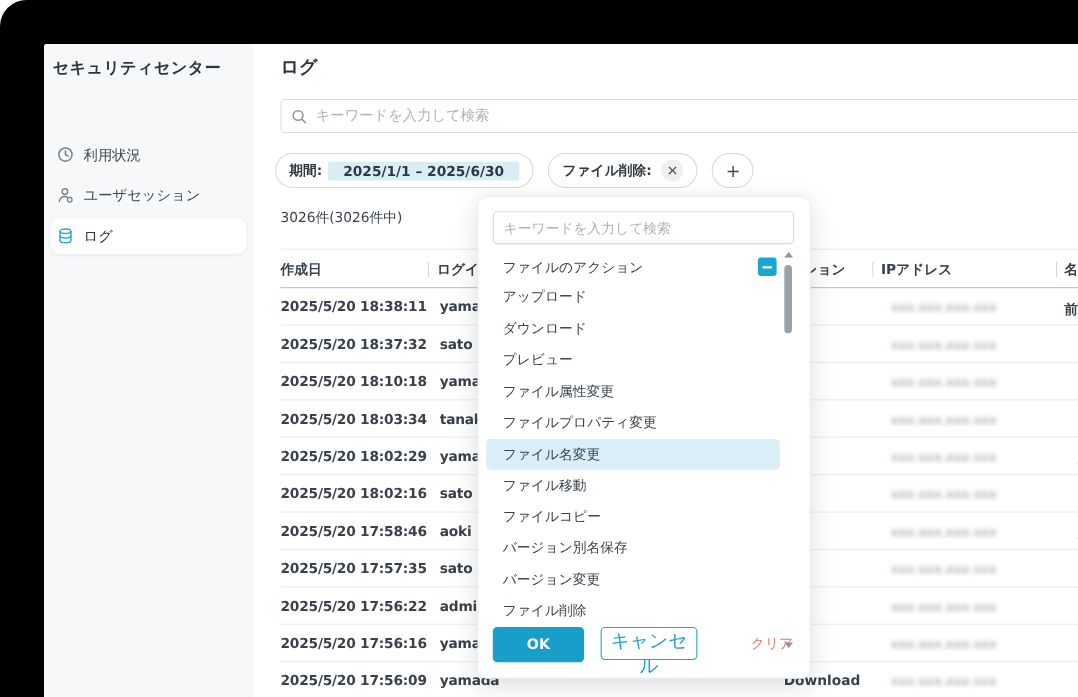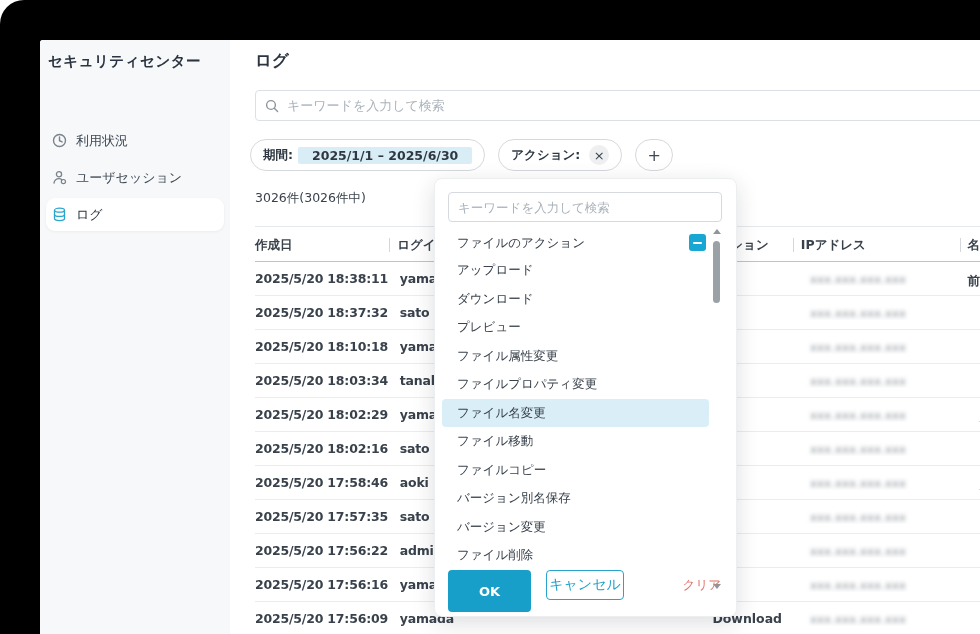--- a/index.html
+++ b/index.html
@@ -70,25 +70,25 @@
   .dd-list { position:absolute; left:0; top:77px; right:0; }
   .opt { height:28.5px; line-height:28.5px; margin:0 27px 0 7px; padding-left:15px;
     font-size:12.5px; color:#39424c; border-radius:4px; cursor:pointer; white-space:nowrap; }
   .opt.selected { background:#d9eef7; }
   .ddscroll { position:absolute; right:16px; top:52px; width:7px; height:332px; }
   .ddscroll .arrow { position:absolute; left:0px; width:0; height:0; border-left:4px solid transparent; border-right:4px solid transparent; cursor:pointer; }
   .ddscroll .up { top:-2px; border-bottom:5px solid #8f959b; }
   .ddscroll .down { bottom:-26px; border-top:5px solid #8f959b; }
   .ddscroll .thumb { position:absolute; top:10px; left:0; width:7px; height:62px; background:#9aa1a7; border-radius:3.5px; cursor:pointer; }
   .dd-footer { position:absolute; left:0; bottom:0; right:0; height:48px; }
-  .btn-ok { position:absolute; left:13px; top:2px; width:83px; height:42px; background:#189fc9; color:#fff;
+  .btn-ok { position:absolute; left:13px; top:2px; width:83px; height:32px; background:#189fc9; color:#fff;
     border:none; border-radius:4px; font-size:13px; font-weight:bold; cursor:pointer;
     font-family:"DejaVu Sans","Liberation Sans",sans-serif; }
-  .btn-cancel { position:absolute; left:111px; top:2px; width:78px; height:30px; background:#fff; color:#1d9fc9;
-    border:1px solid #2aa3cc; border-radius:4px; font-size:14px; cursor:pointer;
+  .btn-cancel { position:absolute; left:111px; top:2px; width:88px; height:30px; background:#fff; color:#1d9fc9;
+    border:1px solid #2aa3cc; border-radius:4px; font-size:17px; cursor:pointer;
     font-family:"DejaVu Sans","Liberation Sans",sans-serif; }
   .link-clear { position:absolute; right:15px; top:9px; font-size:12.5px; color:#e0756b; cursor:pointer; }
 
   svg { display:block; }
 </style>
 </head>
 <body>
 
 <div class="frame">
   <div class="app">
@@ -142,21 +142,21 @@
         </span>
         <input type="text" placeholder="キーワードを入力して検索" style="">
       </div>
 
       <div class="chips">
         <div class="chip">
           <span>期間:</span>
           <span class="hl">2025/1/1 – 2025/6/30</span>
         </div>
         <div class="chip">
-          <span>アクション:</span>
+          <span>ファイル削除:</span>
           <span class="xcirc">×</span>
         </div>
         <div class="chip add">
           <span>+</span>
         </div>
       </div>
 
       <div class="count">3026件(3026件中)</div>
 
       <div class="thead">

